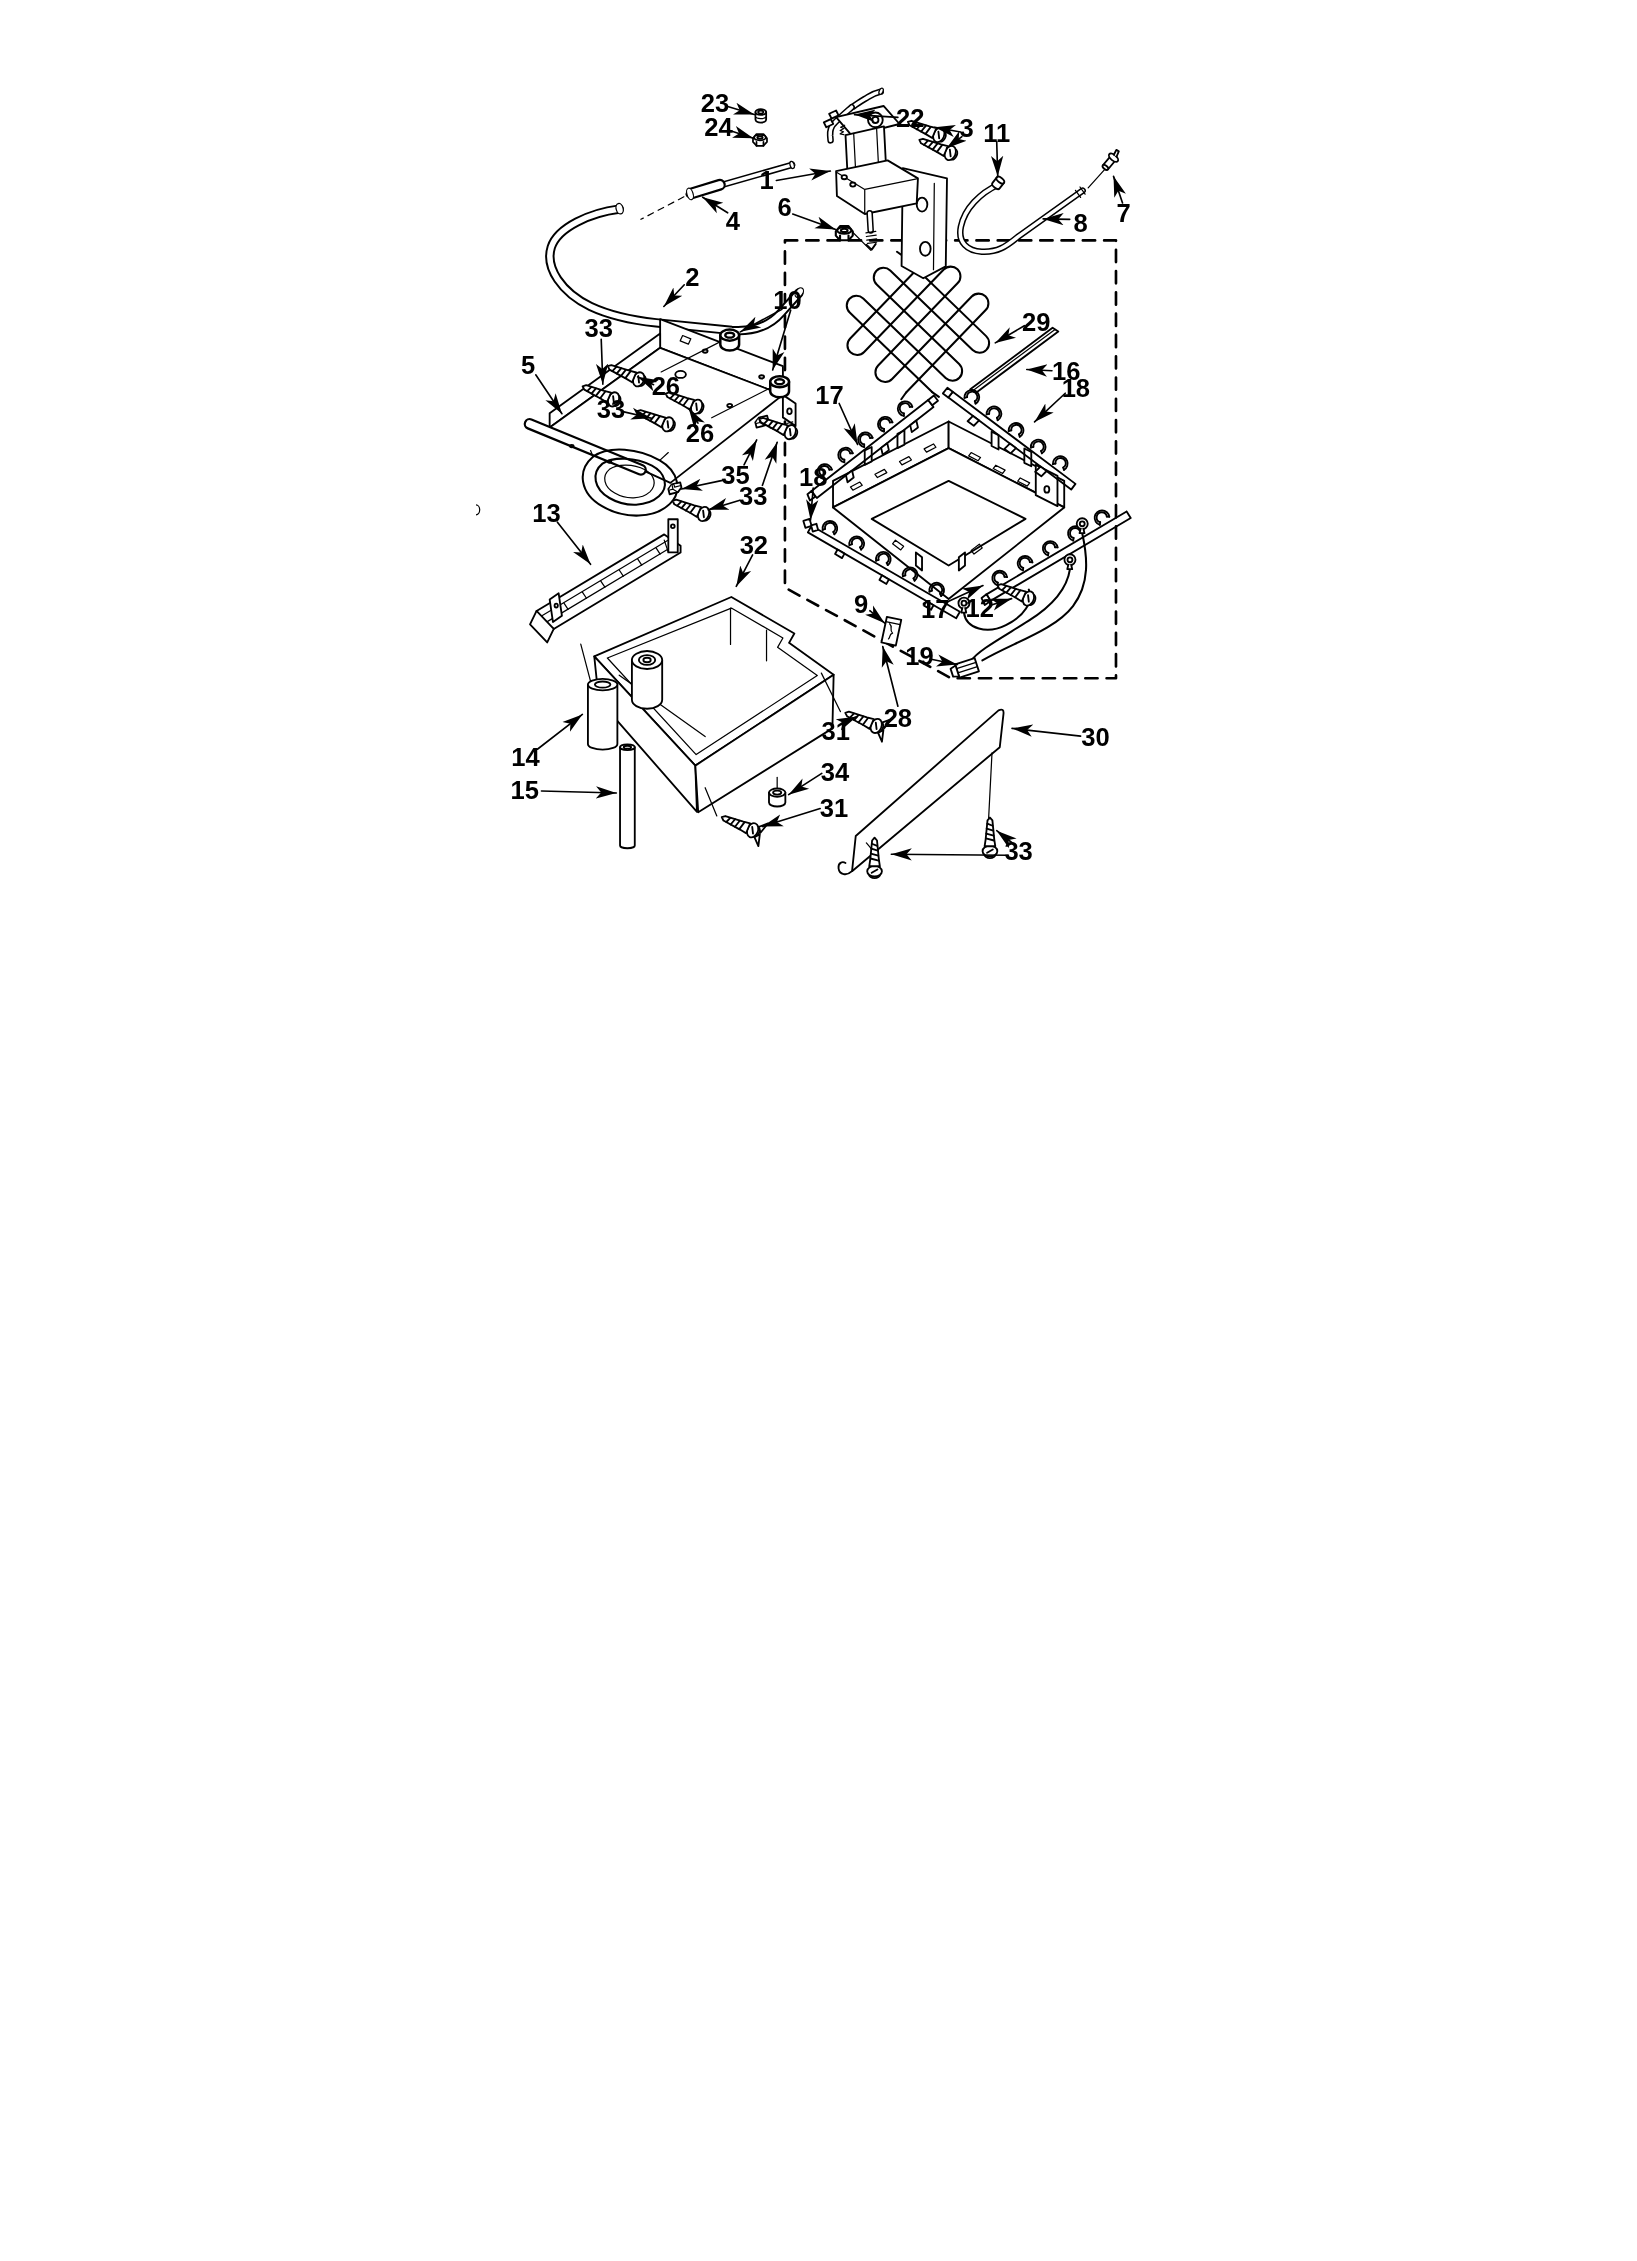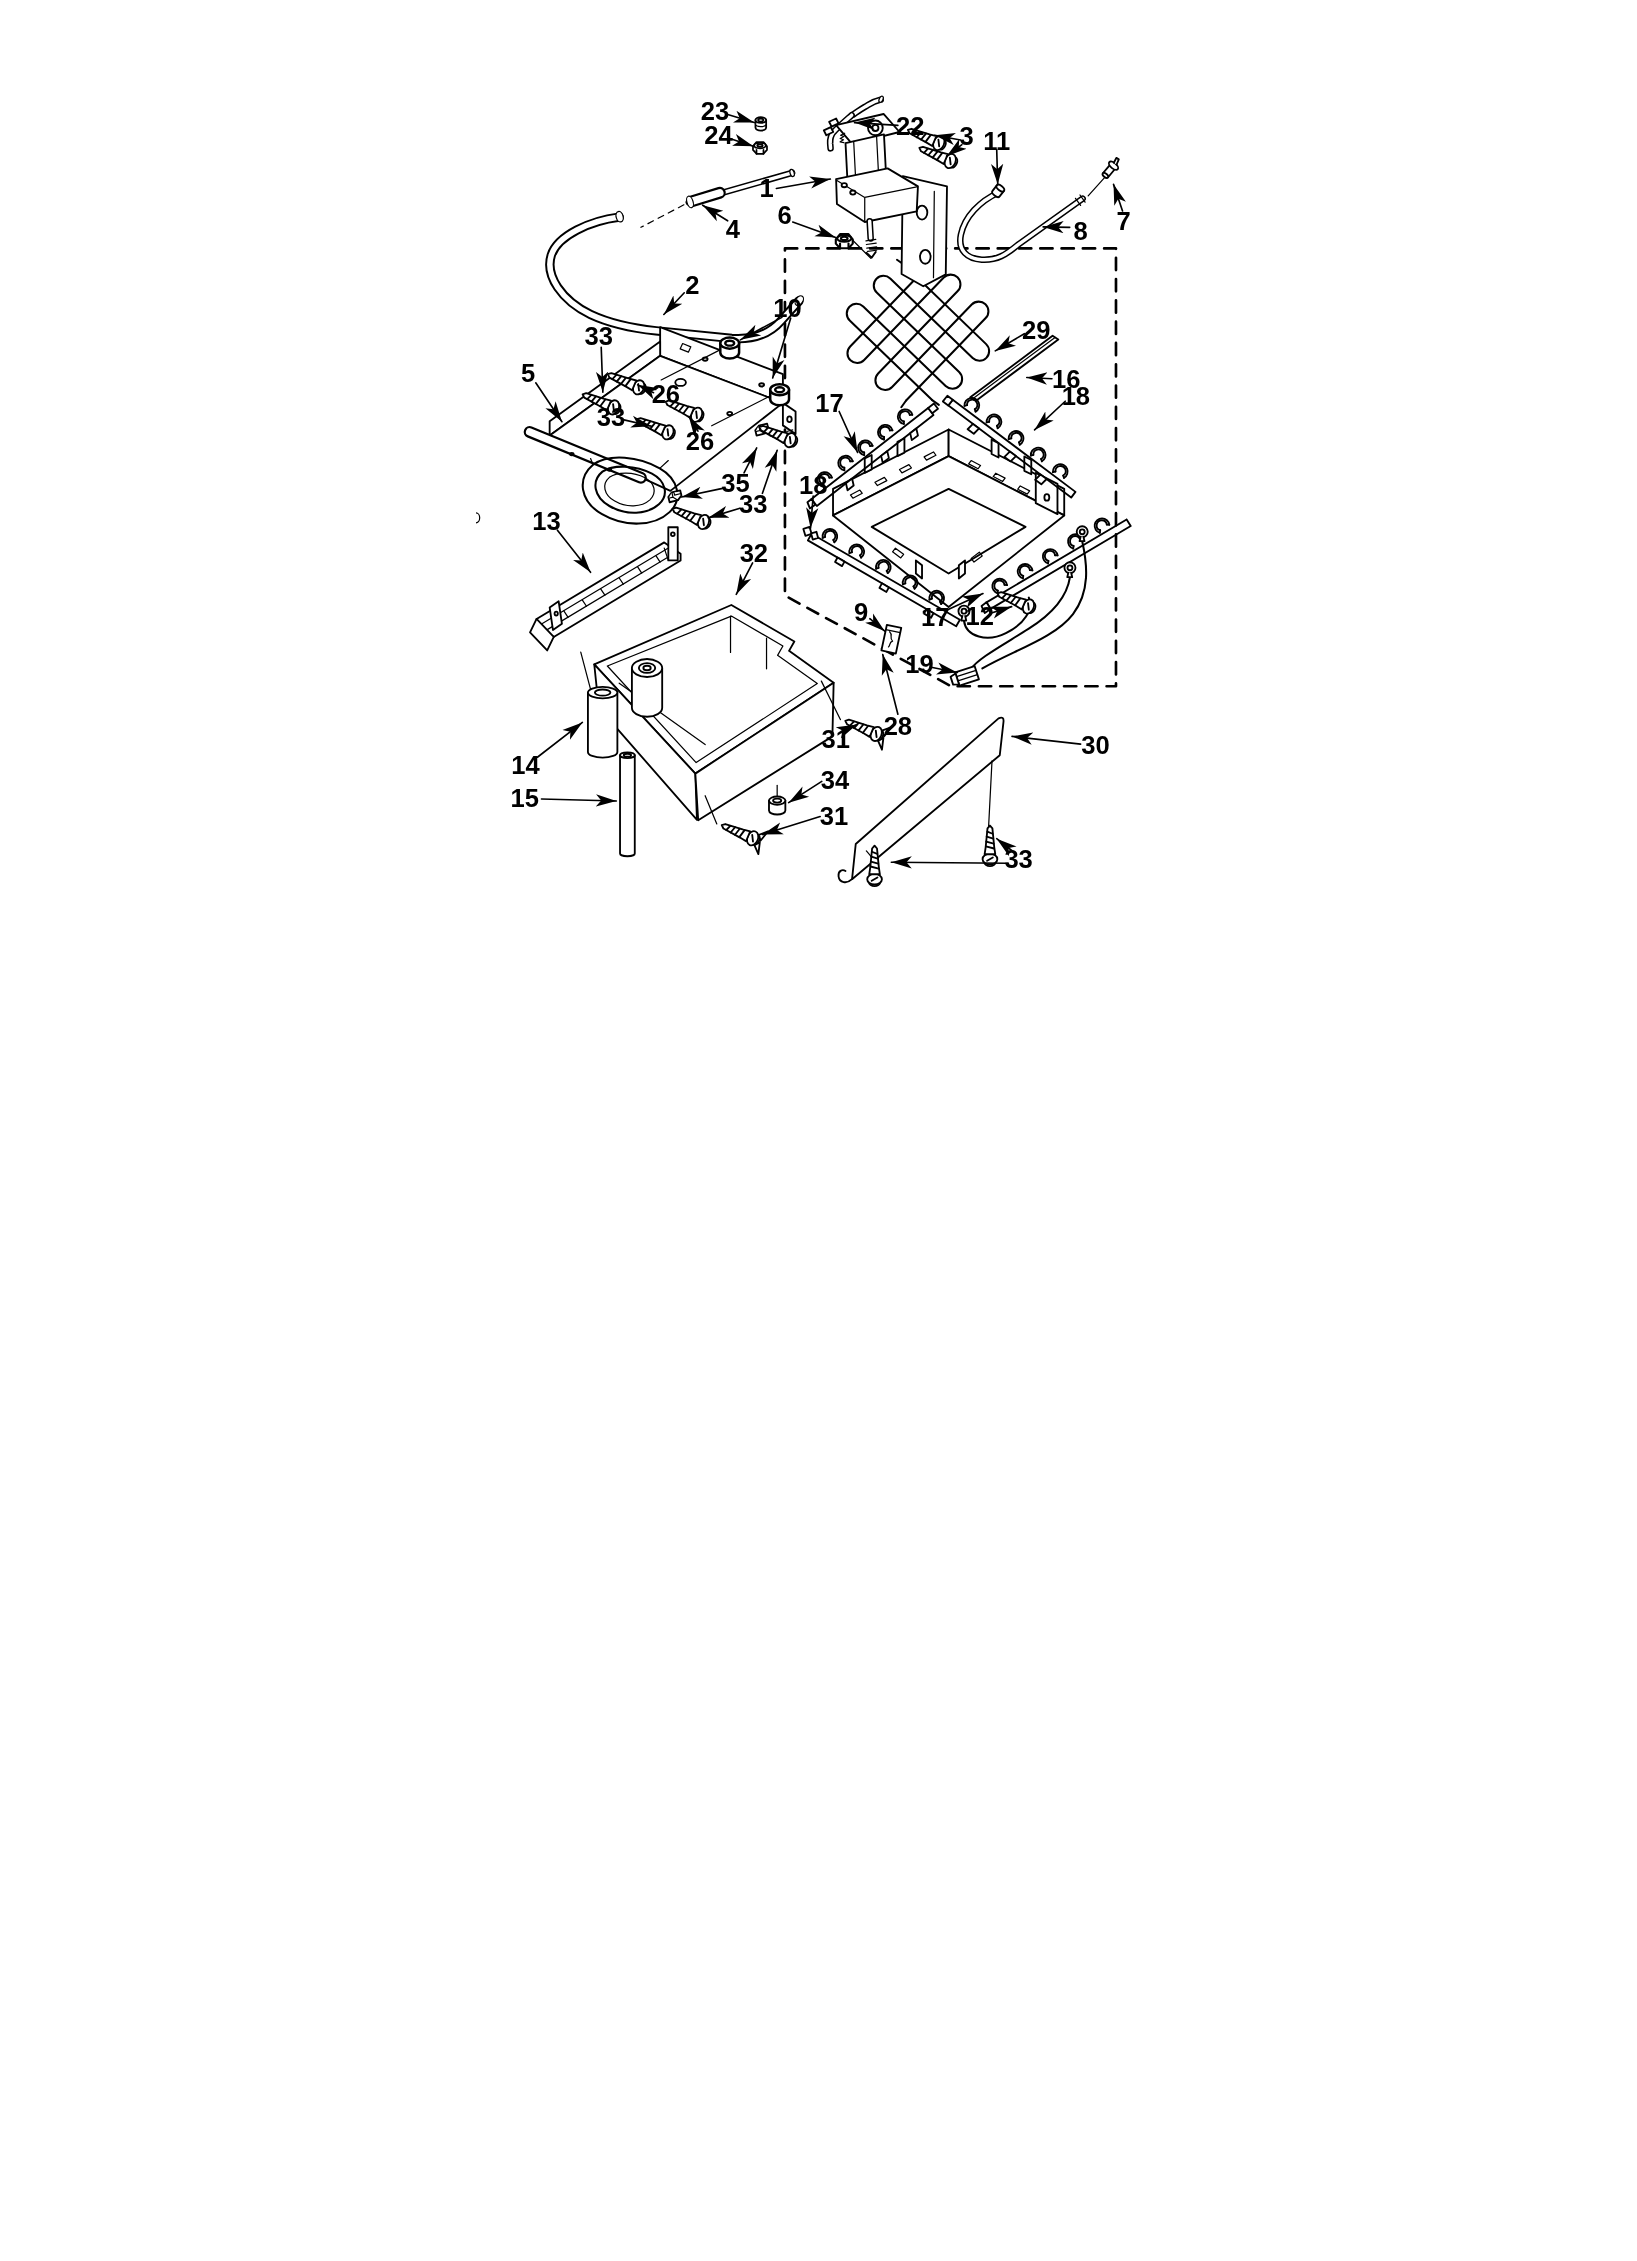--- a/index.html
+++ b/index.html
@@ -1,16 +1,16 @@
 <!DOCTYPE html>
 <html style="font-size:7.8px"><head>
 <meta charset="utf-8">
 <style>
   html,body{margin:0;padding:0;background:#ffffff;}
-  .page{width:100%;max-width:685px;margin:8px auto;}
+  .page{width:100%;max-width:685px;margin:0 auto;}
   svg{display:block;width:100%;height:auto;background:#ffffff;}
   .art{stroke:#000;stroke-width:9;fill:none;stroke-linecap:round;stroke-linejoin:round;}
   .f{fill:#ffffff;}
   .thin{stroke-width:6;}
   .to{stroke-width:32;} .ti{stroke:#fff;stroke-width:17;}
   .tbo{stroke-width:46;} .tbi{stroke:#fff;stroke-width:27;}
   .so{stroke-width:58;} .si{stroke:#fff;stroke-width:36;}
   .dash{stroke-width:13;stroke-dasharray:60 44;}
   .dash2{stroke-width:6;stroke-dasharray:30 26;}
   .ldr{stroke-width:8;marker-end:url(#ah);}

